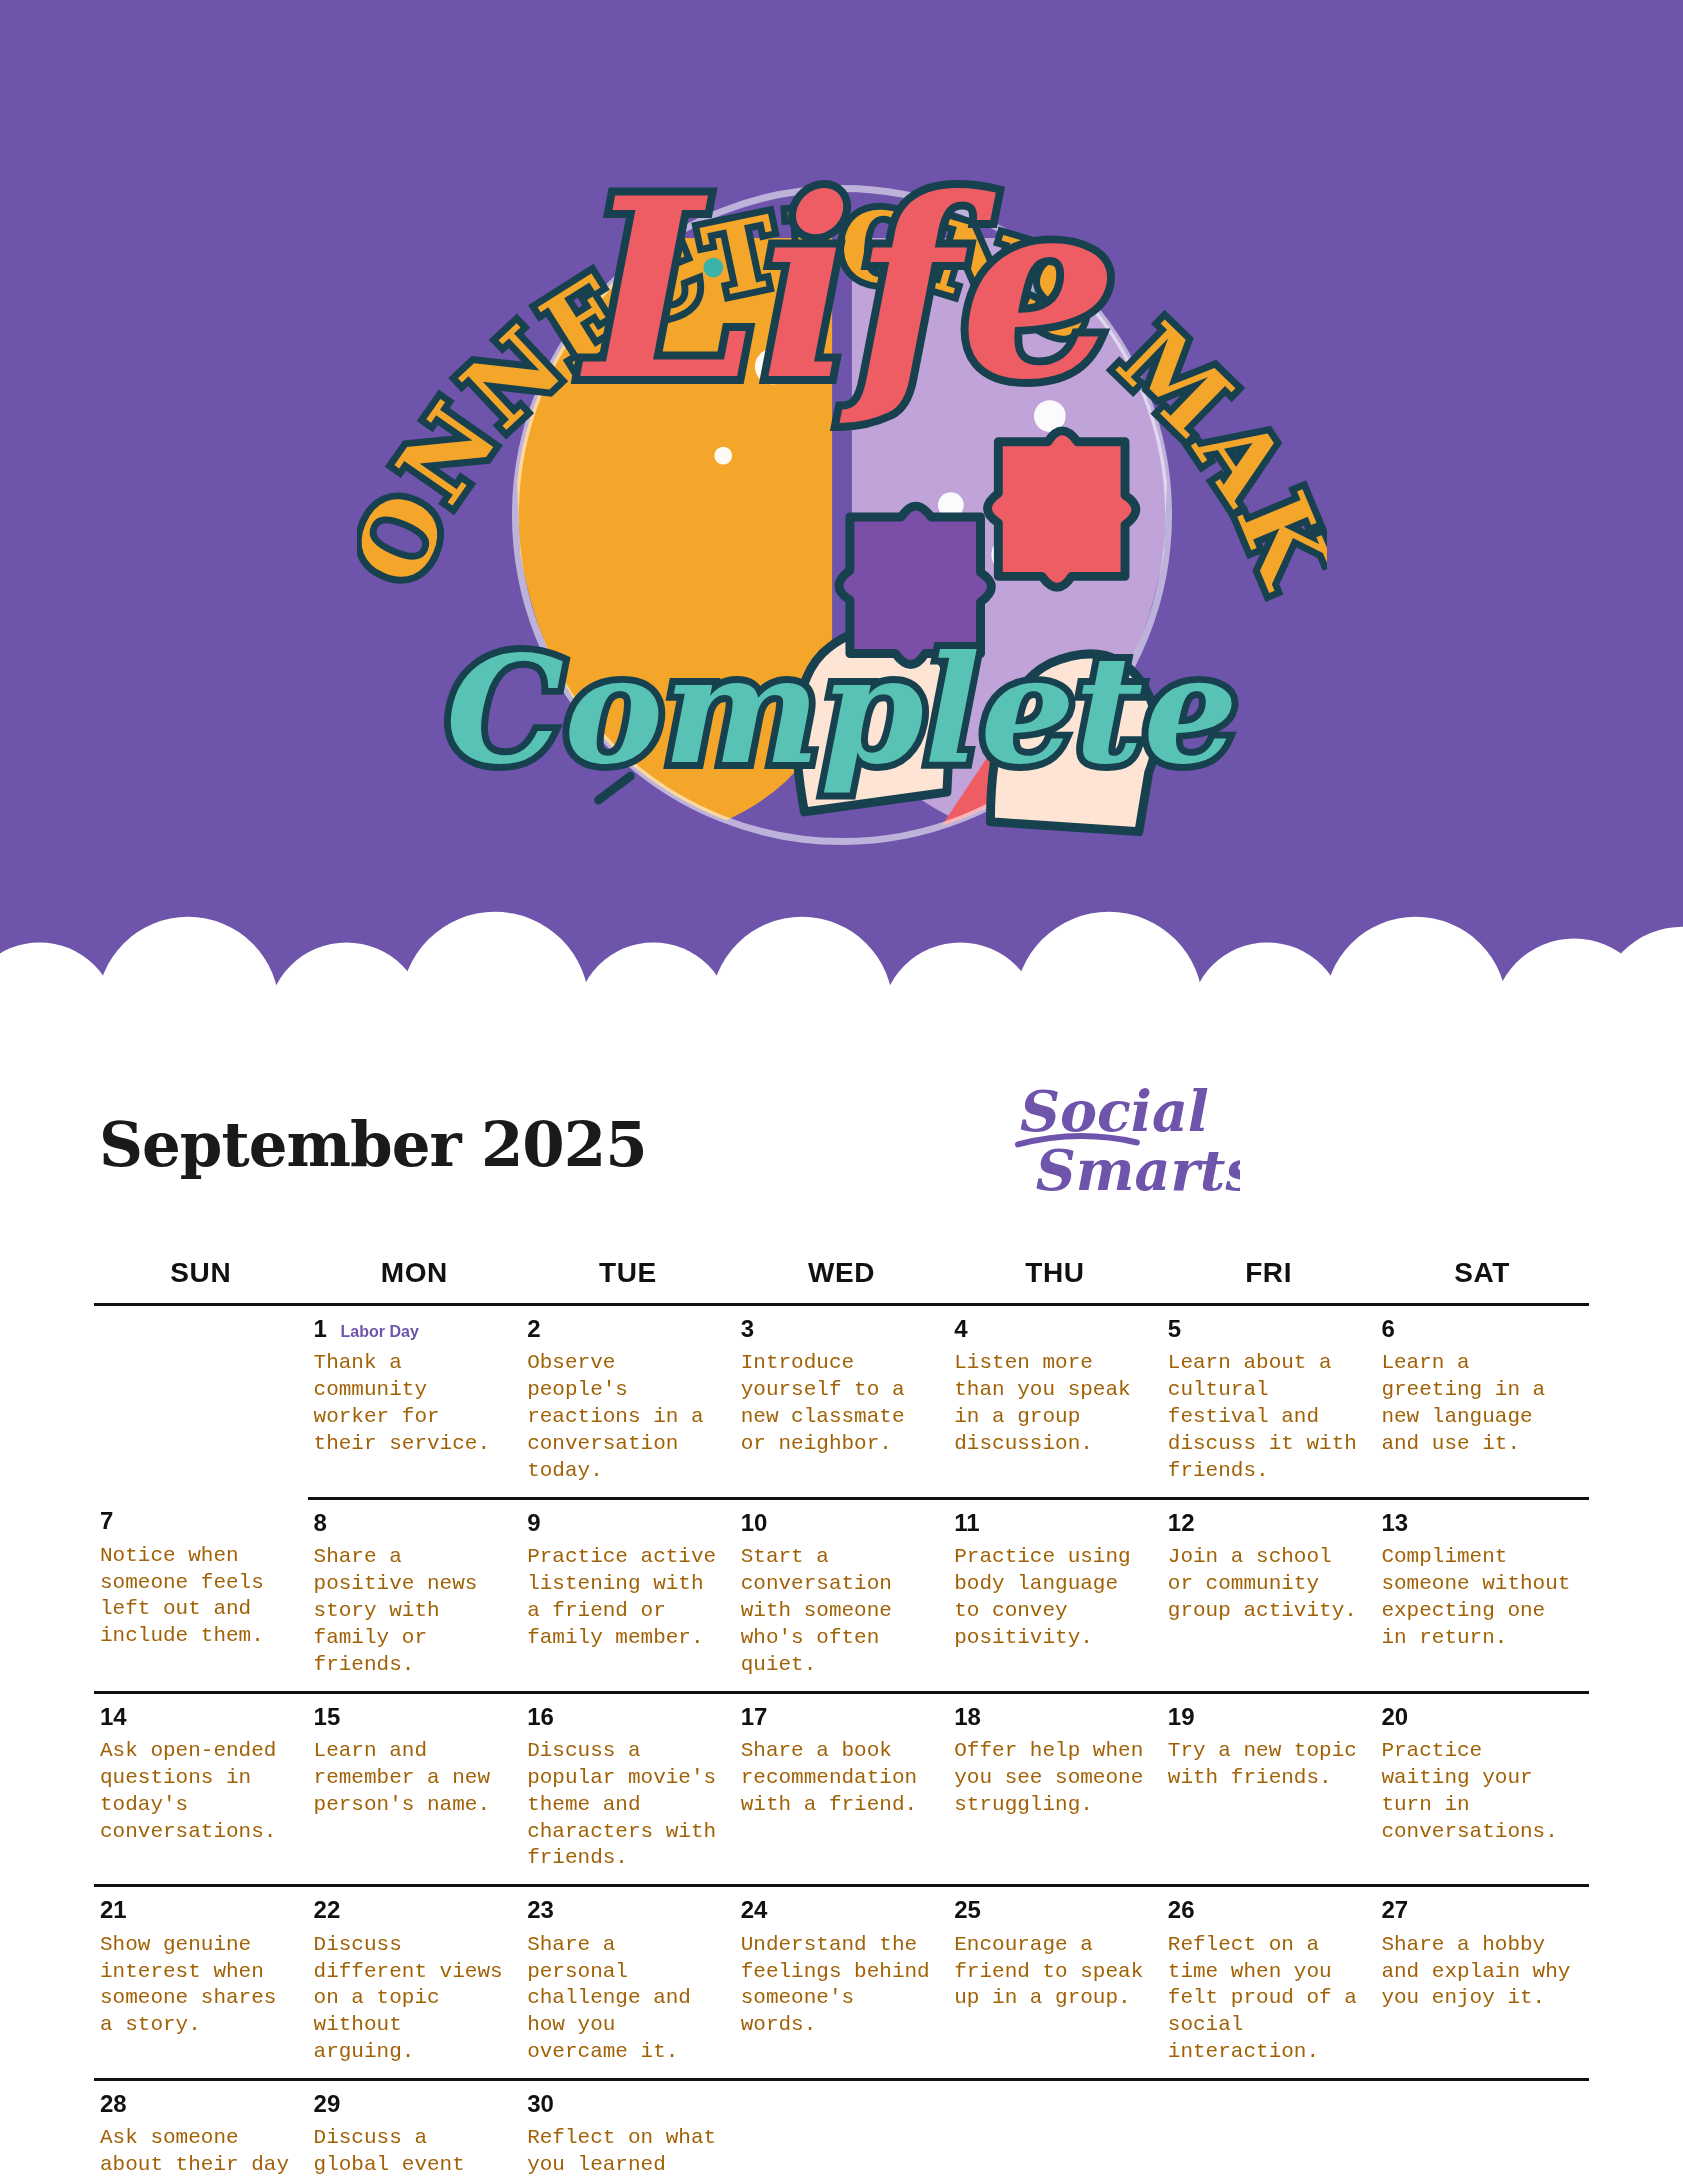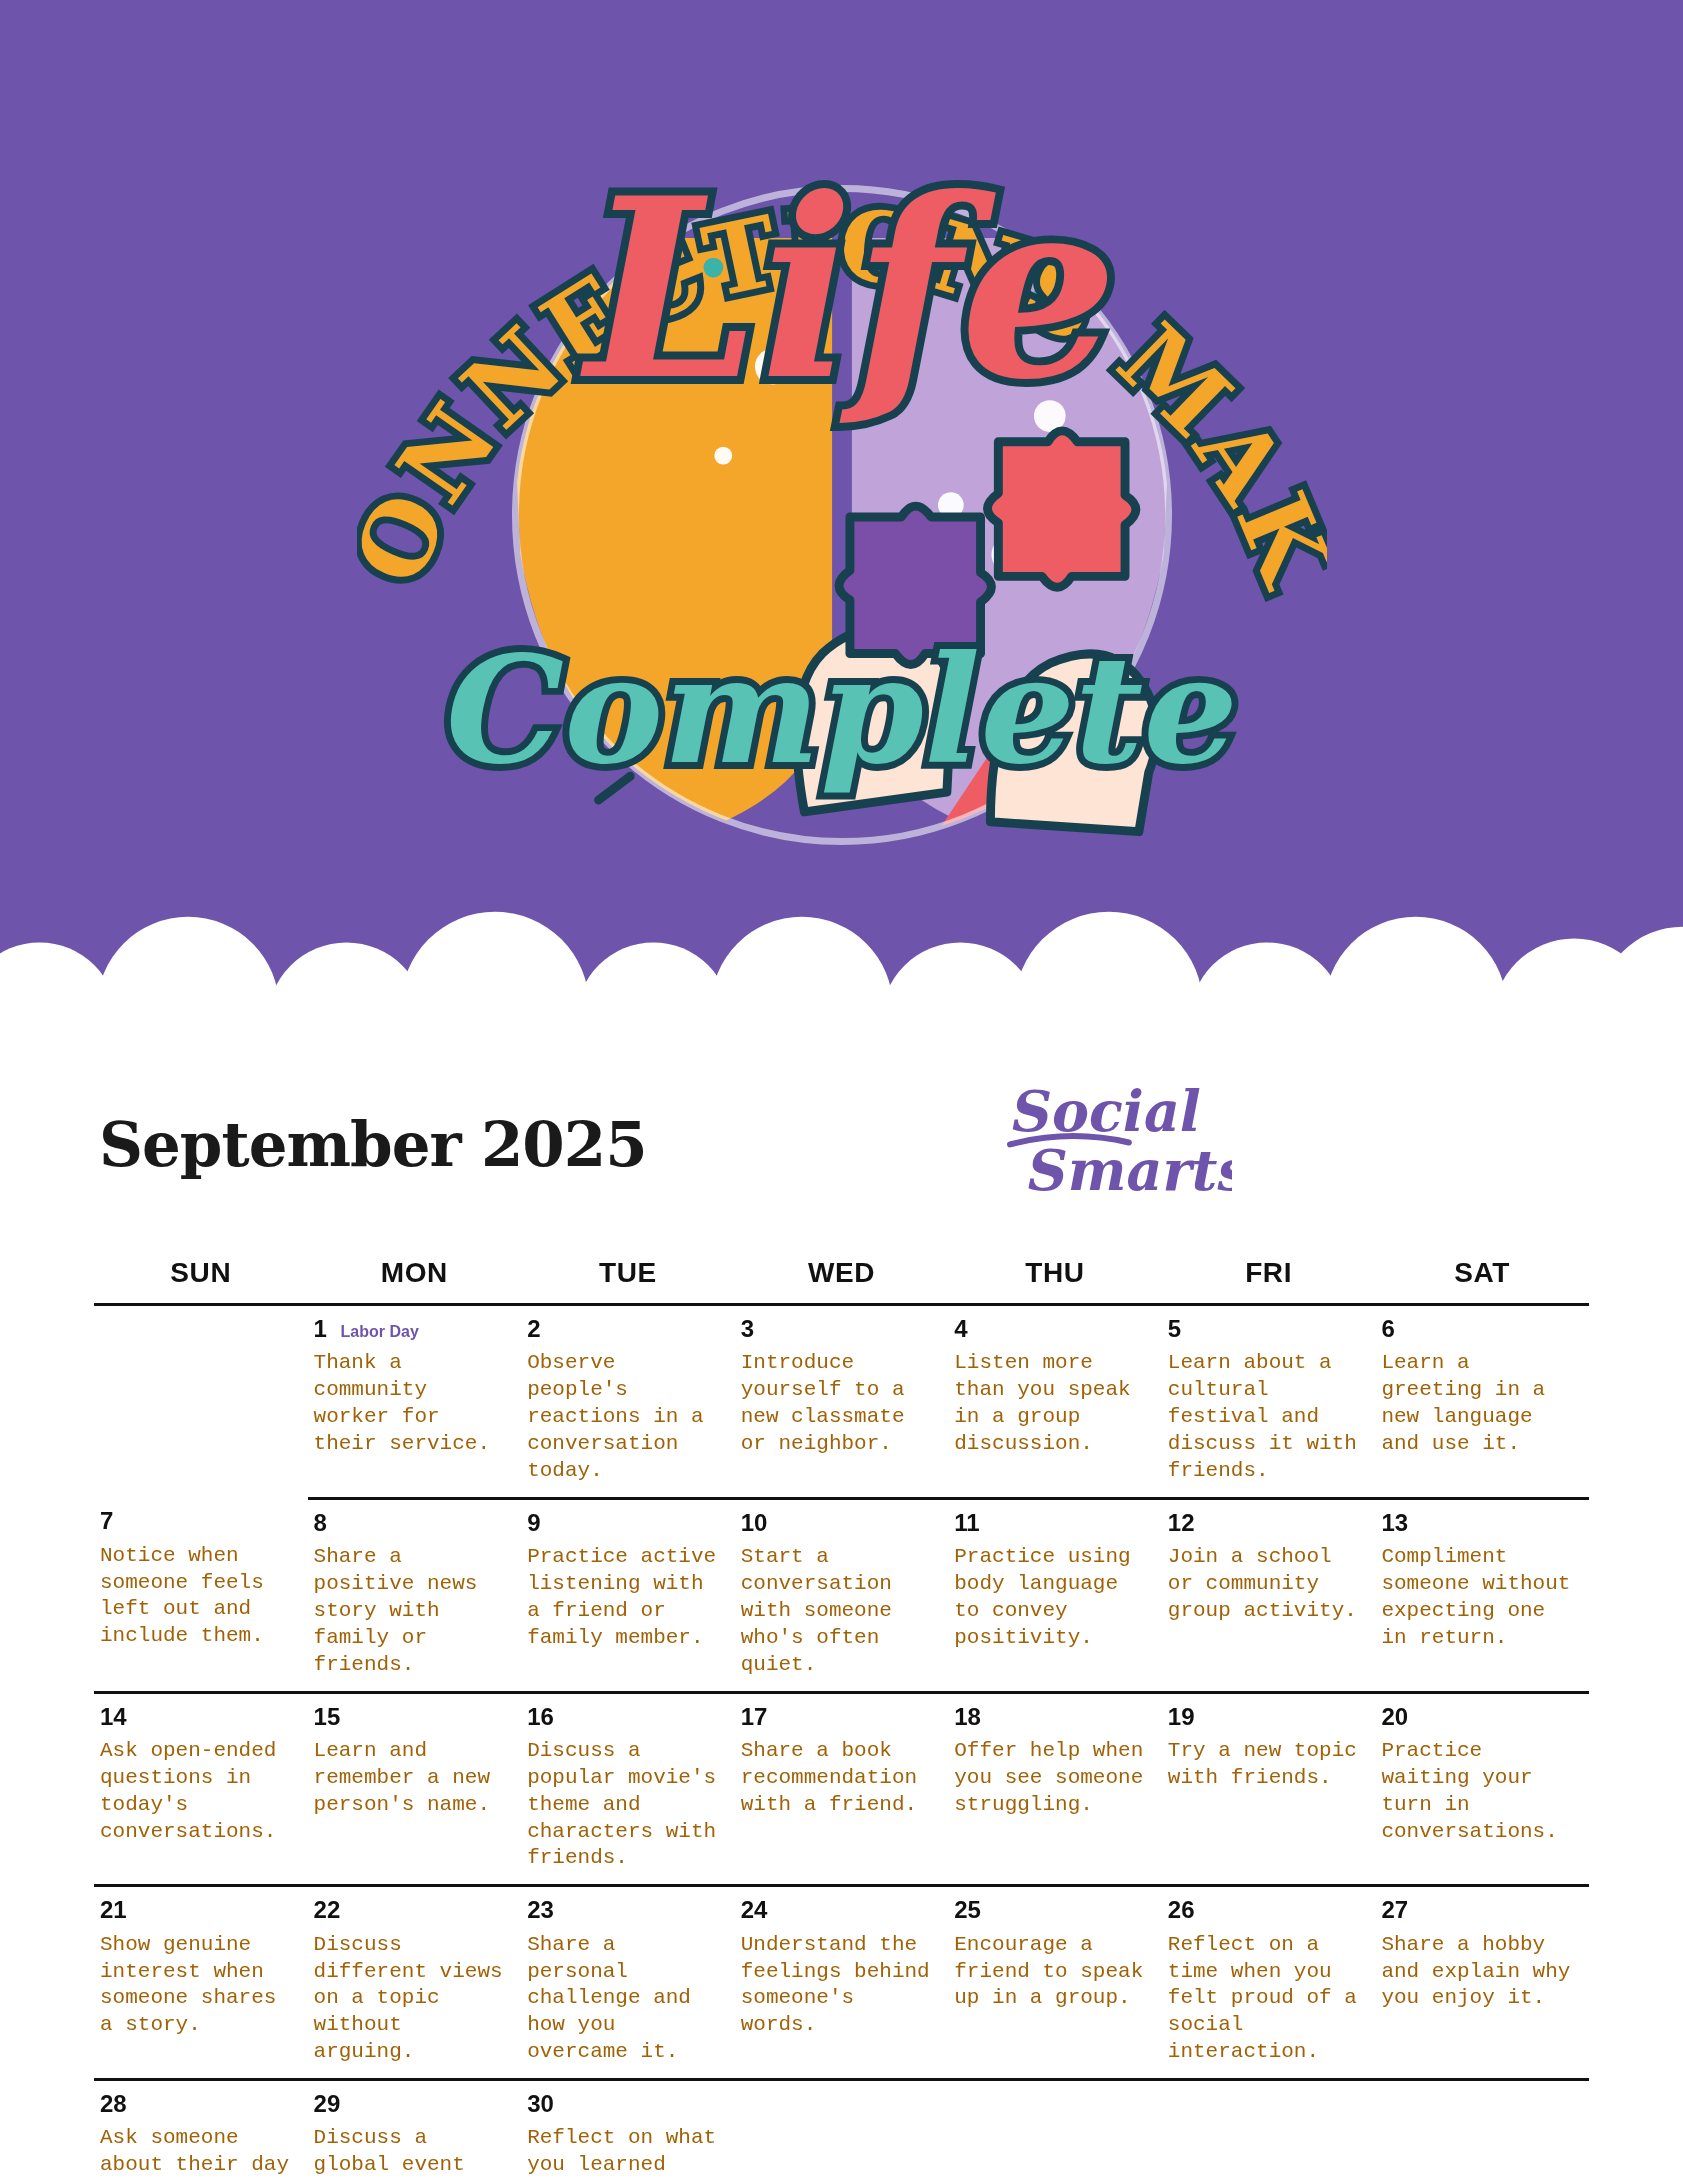--- a/index.html
+++ b/index.html
@@ -31,21 +31,21 @@
   }
   .month-title {
     position: absolute; left: 99px; top: 0;
     font-family: "DejaVu Serif", serif;
     font-weight: bold;
     font-size: 61px;
     letter-spacing: -1px;
     color: #1a1a1a;
   }
   .brand-logo {
-    position: absolute; right: 102px; top: -40px;
+    position: absolute; right: 94px; top: -40px;
     width: 228px; height: 149px;
   }
 
   
   .calendar {
     position: absolute; left: 94px; top: 1257px;
     width: 1495px;
   }
   table.cal { width: 100%; border-collapse: collapse; table-layout: fixed; }
   table.cal th {

